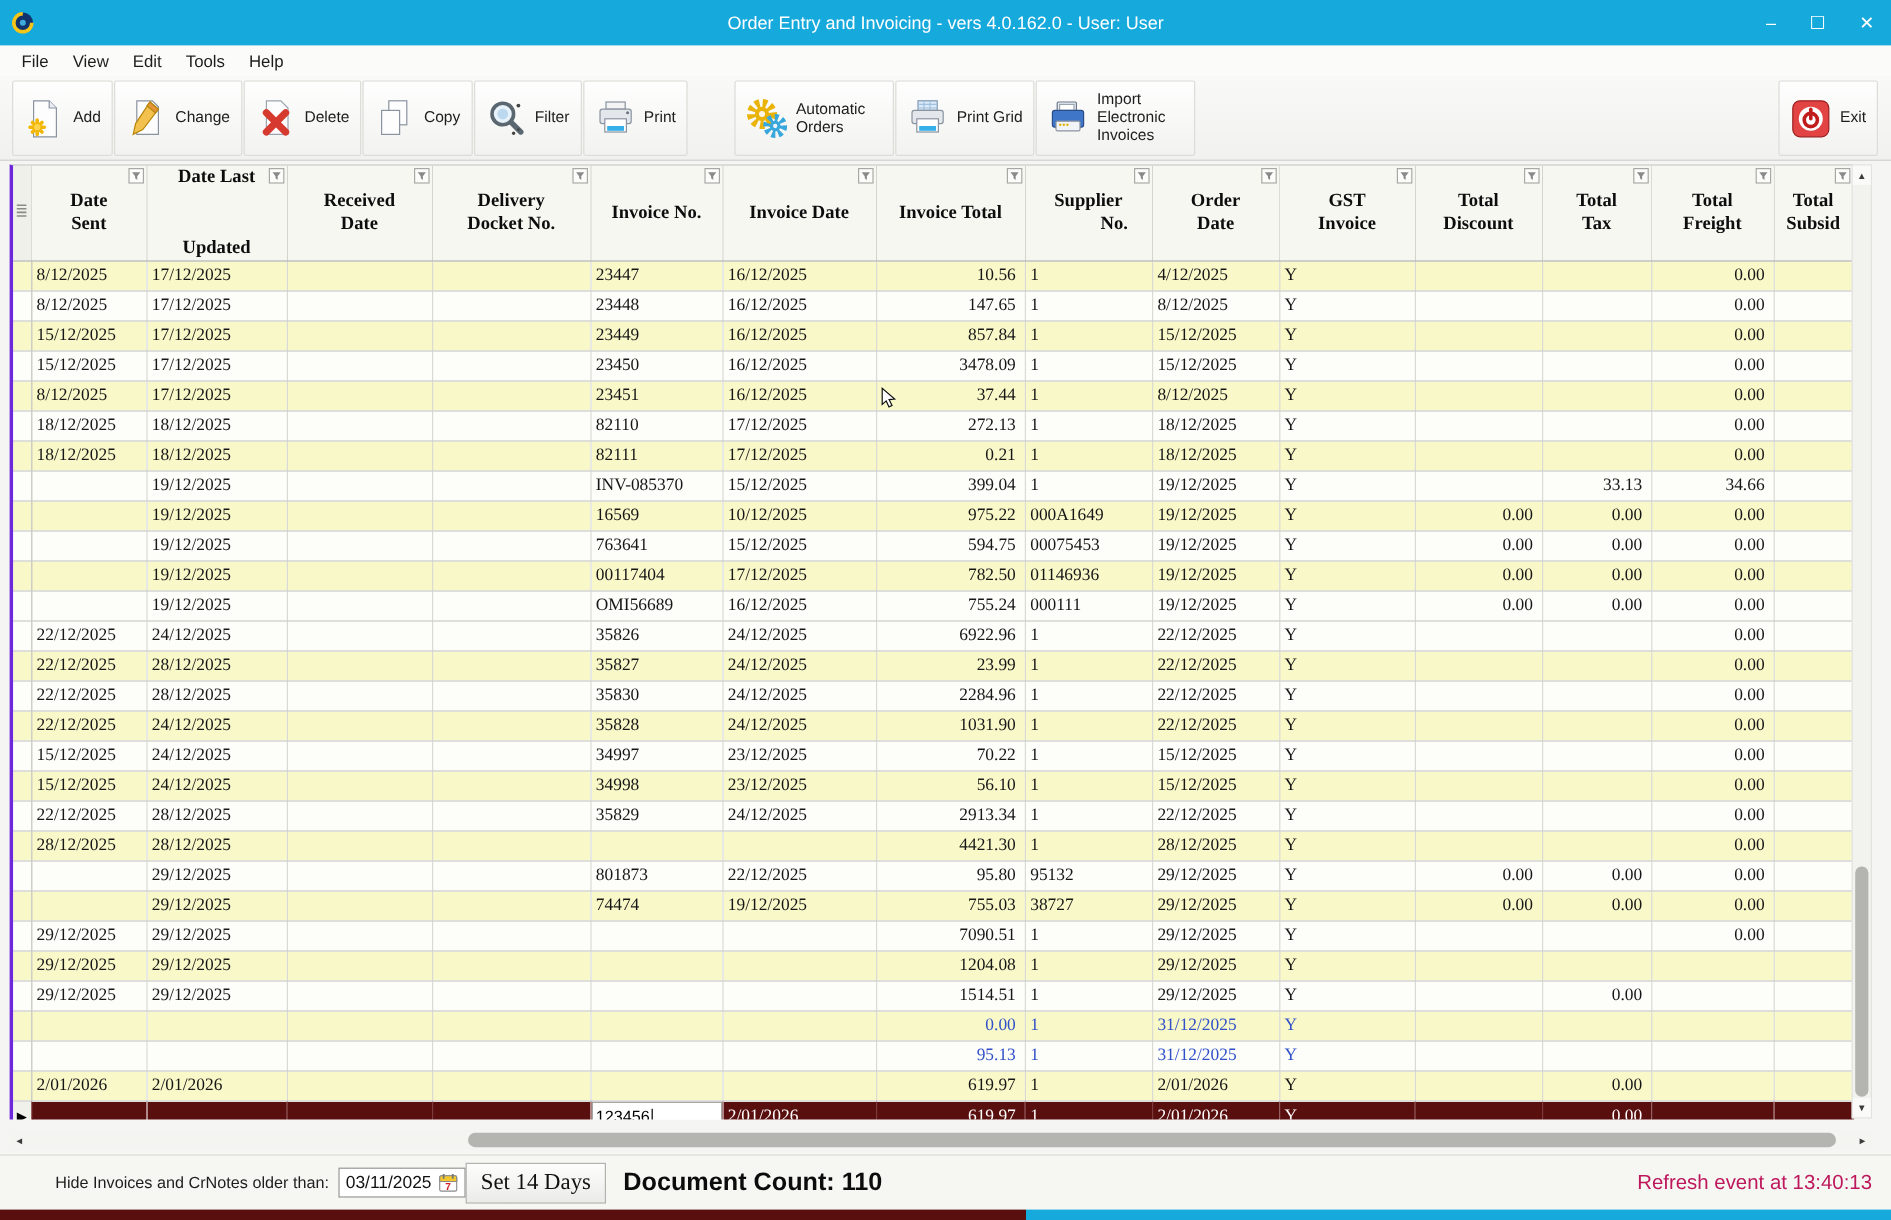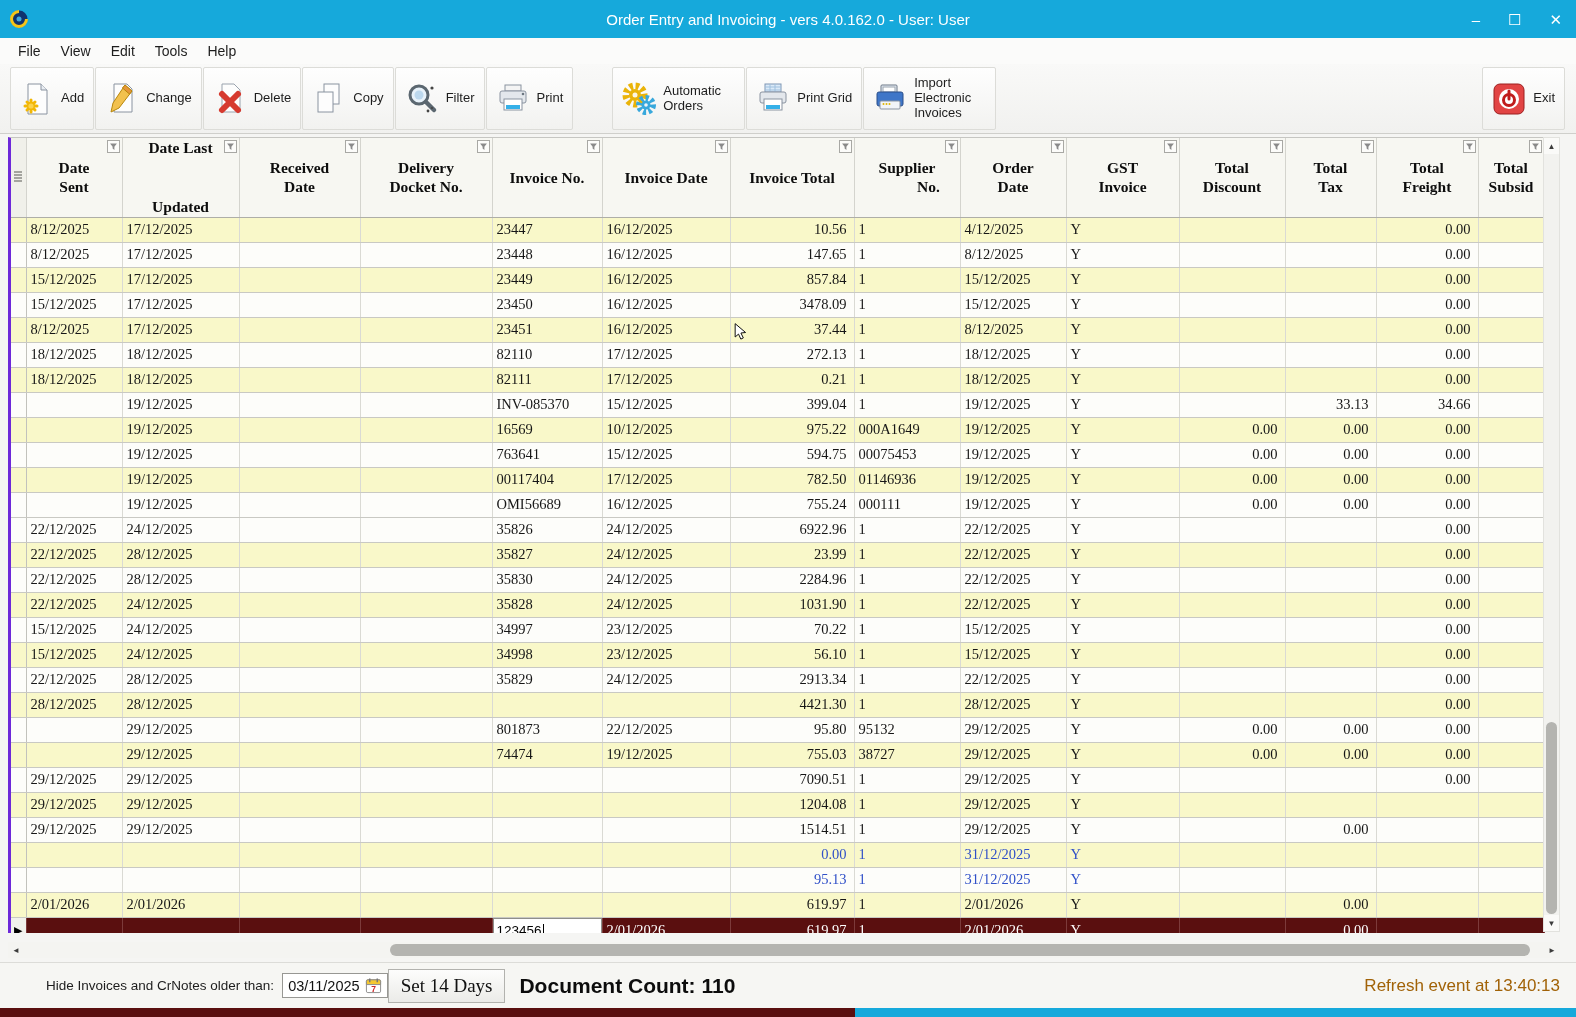--- a/index.html
+++ b/index.html
@@ -54,21 +54,21 @@
   .harrow.left{left:0;}
   .harrow.right{right:0;}
   .hthumb{position:absolute;left:382px;top:2px;width:1140px;height:12px;background:#b4b4b0;border-radius:7px;}
   
   .statusbar{position:absolute;left:0;top:962px;width:100%;height:46px;background:#f6f6f3;border-top:1px solid #dcdcd8;display:flex;align-items:center;padding:0 16px 0 46px;box-sizing:border-box;}
   .hide-label{font-size:13.5px;color:#1d1d1d;}
   .datebox{display:flex;align-items:center;gap:5px;border:1px solid #979793;background:#fff;padding:3px 5px;margin-left:8px;font-size:14.5px;color:#111;}
   .datebox .cal svg{width:17px;height:17px;display:block;}
   .set14{border:1px solid #b2b2ae;background:linear-gradient(#fdfdfc,#ebebe8);padding:5px 12px;font-size:19px;font-family:Liberation Serif, serif;color:#111;}
   .doccount{margin-left:14px;font-size:21px;font-weight:bold;color:#0c0c0c;}
-  .refresh{margin-left:auto;font-size:17px;color:#a16207;}
+  .refresh{margin-left:auto;font-size:17px;color:#be185d;}
   
   .bstrip{position:absolute;left:0;top:1008px;width:100%;height:9px;display:flex;}
   .bstrip .seg1{width:855px;background:var(--bottom-progress,#5a0f0f);}
   .bstrip .seg2{flex:1;background:var(--titlebar,#16a9db);}
   
   .cursor{position:absolute;left:731px;top:322px;width:20px;height:20px;pointer-events:none;z-index:9;}
   .cursor svg{width:20px;height:20px;}
 </style>
 </head>
 <body>

